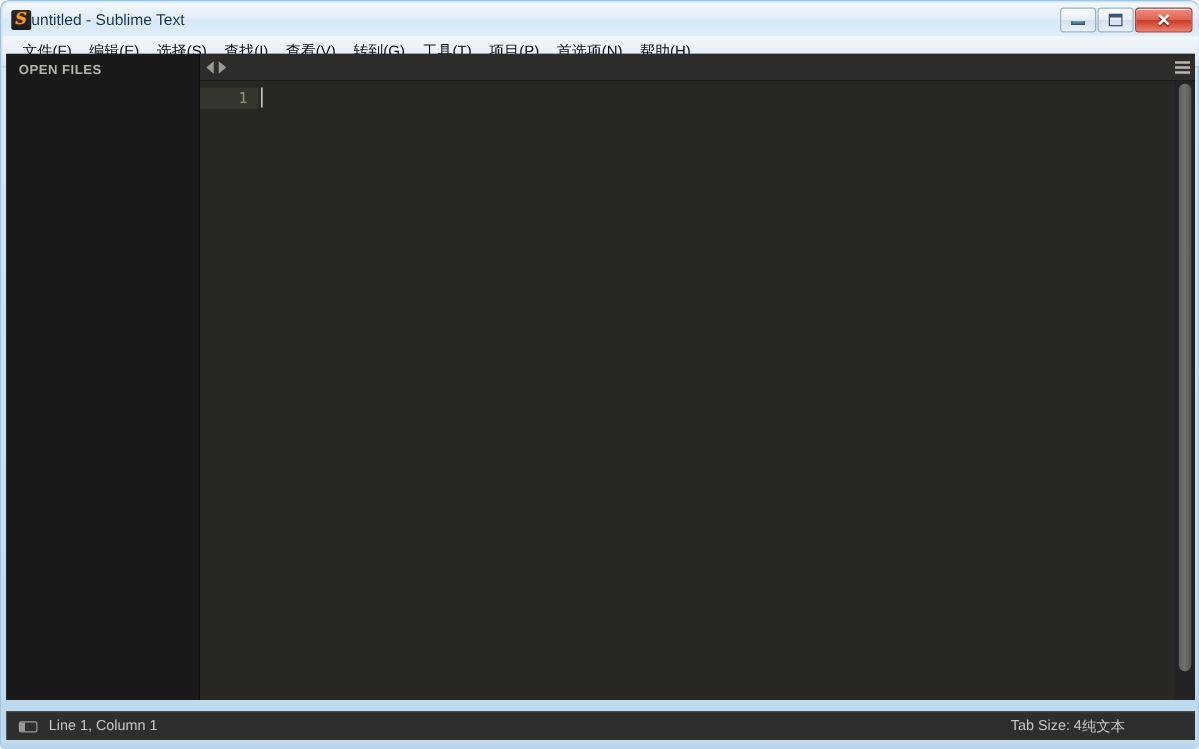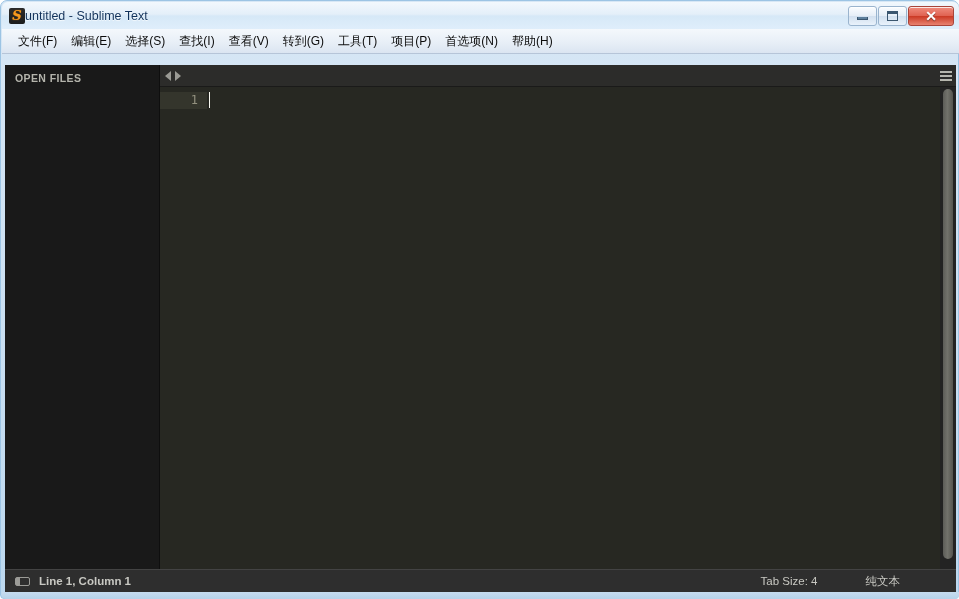--- a/index.html
+++ b/index.html
@@ -144,21 +144,21 @@
     color: #0c0c0c;
     padding: 3px 7px;
     white-space: nowrap;
     cursor: default;
   }
 
   
   .app-body {
     position: absolute;
     left: 4px;
-    top: 64px;
+    top: 42px;
     width: 951px;
     height: 517px;
     background: #1c1c1c;
     display: flex;
     box-sizing: border-box;
     overflow: hidden;
   }
 
   
   .sidebar {
@@ -311,21 +311,20 @@
     align-items: center;
     box-sizing: border-box;
     padding: 0 8px 0 10px;
     overflow: hidden;
   }
   .status-left {
     display: flex;
     align-items: center;
     flex: 1 1 auto;
     min-width: 0;
-    font-weight: bold;
   }
   .sidebar-toggle-icon {
     width: 15px;
     height: 9px;
     border: 1px solid #9b9b97;
     border-radius: 2px;
     background: #2e2e2e;
     box-sizing: border-box;
     position: relative;
     flex: 0 0 auto;
@@ -348,21 +347,21 @@
     align-items: center;
     flex: 0 0 auto;
     gap: 0;
   }
   .status-right .status-cell {
     font-size: 11.5px;
     color: #c8c8c2;
     white-space: nowrap;
   }
   .status-cell.tabsize { }
-  .status-cell.syntax  { margin-right: 48px; margin-left: 48px; }
+  .status-cell.syntax  { margin-right: 48px; }
 
   
   .frame-bottom {
     position: absolute;
     left: 1px;
     top: 591px;
     width: 957px;
     height: 7px;
     background: linear-gradient(to bottom, #c6dcef 0%, #b6d3ea 100%);
     border-radius: 0 0 4px 4px;

